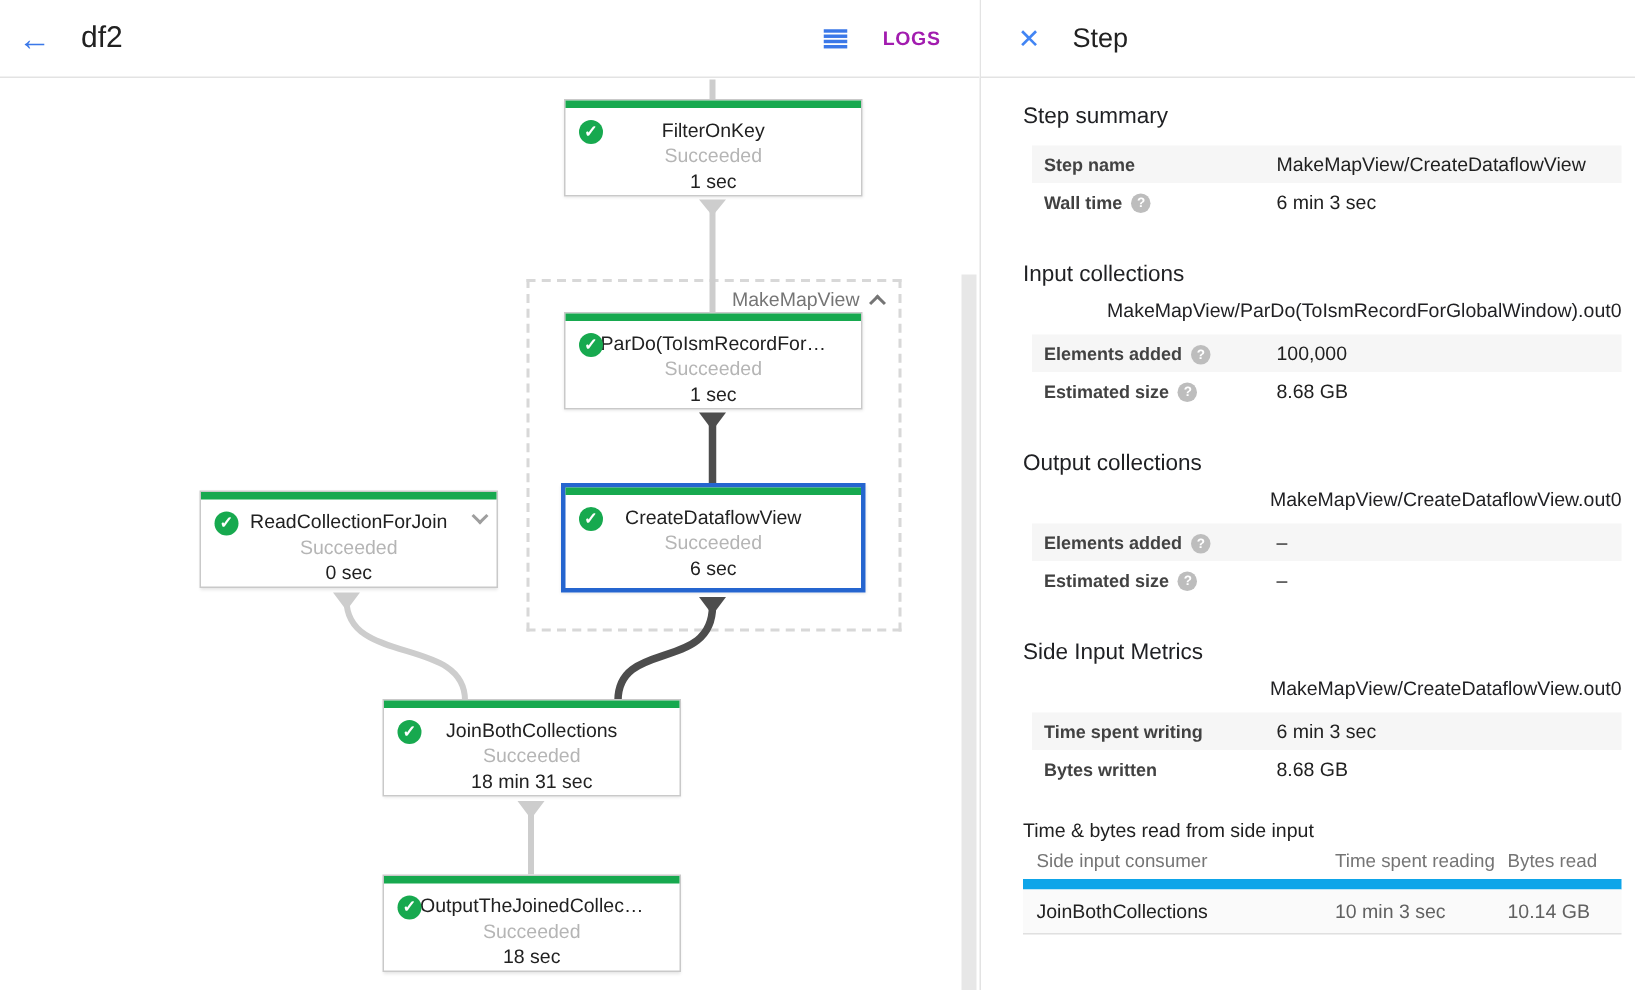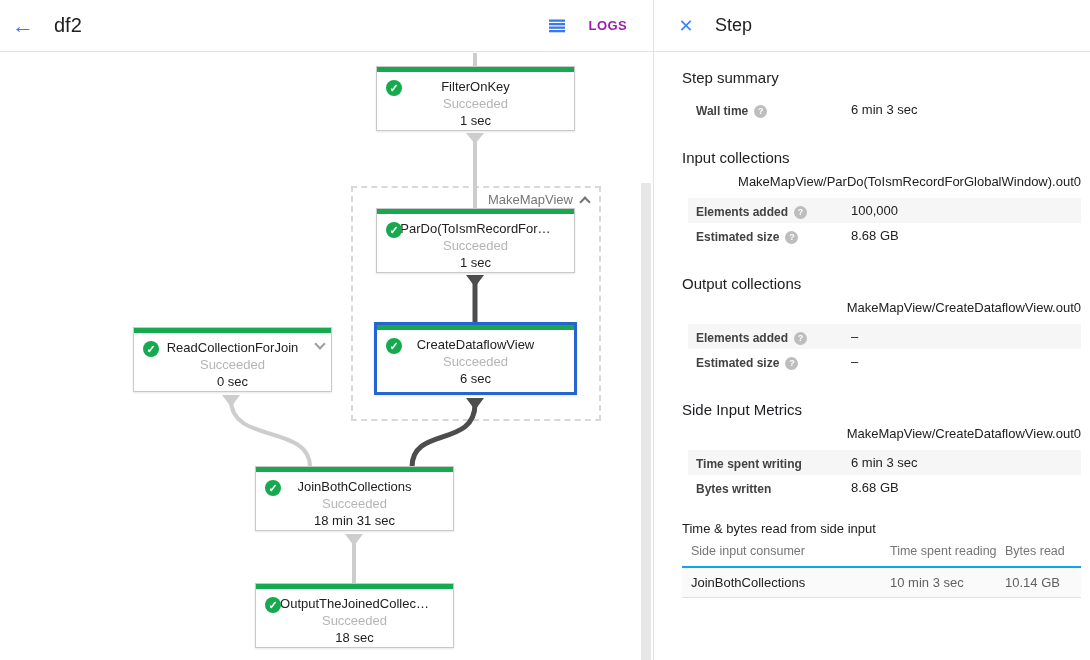--- a/index.html
+++ b/index.html
@@ -59,21 +59,21 @@
   .mrow.gray { background:#f6f6f6; }
   .mlabel { font-size:12px; font-weight:bold; color:#424242; padding-left:8px; }
   .mvalue { position:absolute; left:163px; top:0; font-size:13px; color:#212121; }
   .help-icon { display:inline-block; width:13px; height:13px; border-radius:50%; background:#bdbdbd;
     color:#fff; font-size:9px; font-weight:bold; line-height:13px; text-align:center; vertical-align:1px;
     margin-left:6px; cursor:pointer; }
 
   .tbl-heading { font-size:13px; font-weight:normal; color:#212121; margin:21px 0 0; }
   .tbl { width:100%; }
   .trow { display:grid; grid-template-columns:208px 115px 1fr; align-items:center; }
-  .trow.head { height:32px; border-bottom:2px solid #0ea5e9; color:#757575; font-size:12.5px; }
+  .trow.head { height:32px; border-bottom:7px solid #0ea5e9; color:#757575; font-size:12.5px; }
   .trow.data { height:30px; border-bottom:1px solid #e0e0e0; background:#fafafa; font-size:13px; }
   .trow .c1 { padding-left:9px; }
   .trow.data .c1 { color:#212121; }
   .trow.data .c2, .trow.data .c3 { color:#616161; }
 
   .logs-icon-svg { display:block; }
 </style>
 </head>
 <body>
 
@@ -177,20 +177,24 @@
 
 <div class="detail-panel">
   <div class="detail-header">
     <span class="close-btn">✕</span>
     <span class="detail-title">Step</span>
   </div>
 
   <div class="detail-body">
 
     <h2 class="sec-heading h-summary">Step summary</h2>
+    <div class="mrow gray">
+      <span class="mlabel">Step name</span>
+      <span class="mvalue">MakeMapView/CreateDataflowView</span>
+    </div>
     <div class="mrow">
       <span class="mlabel">Wall time</span><span class="help-icon">?</span>
       <span class="mvalue">6 min 3 sec</span>
     </div>
 
     <h2 class="sec-heading h-sec">Input collections</h2>
     <div class="subtitle">MakeMapView/ParDo(ToIsmRecordForGlobalWindow).out0</div>
     <div class="mrow gray">
       <span class="mlabel">Elements added</span><span class="help-icon">?</span>
       <span class="mvalue">100,000</span>

